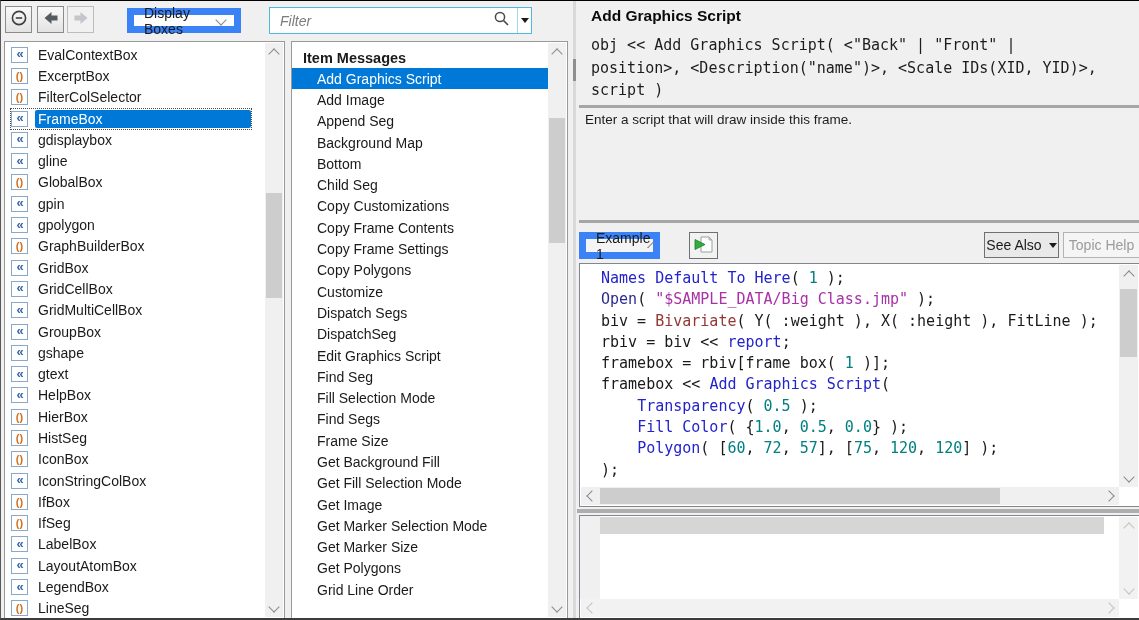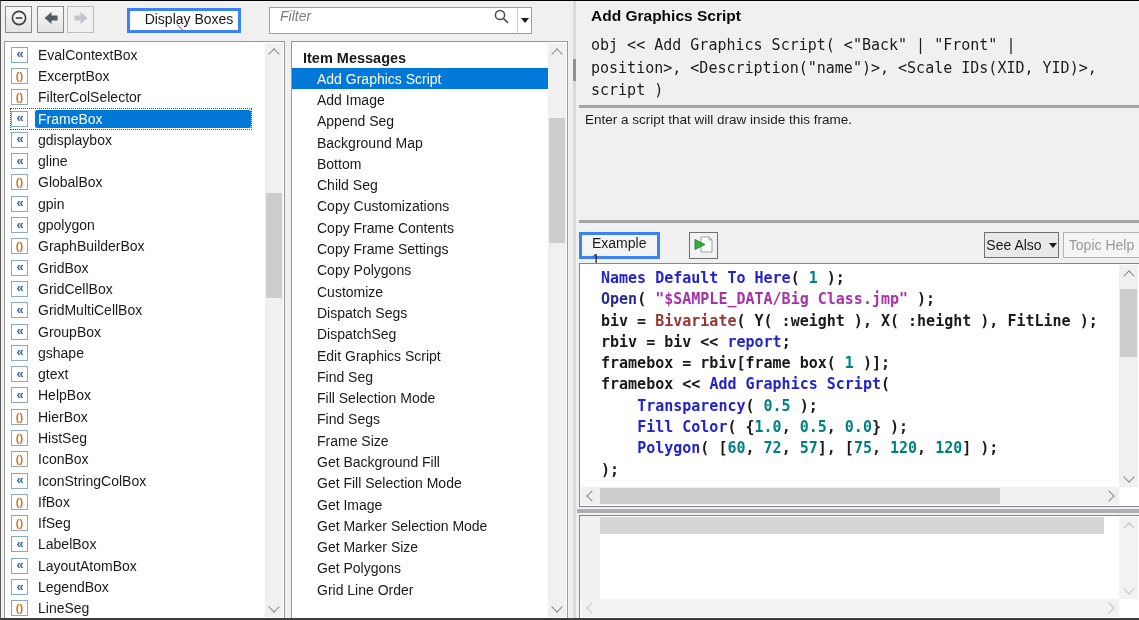--- a/index.html
+++ b/index.html
@@ -4,32 +4,32 @@
 <style>
   html,body{margin:0;padding:0;background:#cfcfcf;}
   .app{position:relative;width:1139px;height:620px;background:#f0f0f0;
        font-family:"Liberation Sans",sans-serif;color:#1a1a1a;overflow:hidden;
        border-top:1px solid #000;border-bottom:2px solid #3c3c3c;border-left:1px solid #5a5a5a;box-sizing:border-box;}
   
   .tb-btn{position:absolute;top:5px;width:27px;height:27px;box-sizing:border-box;
           border:1px solid #8b8b8b;background:linear-gradient(#f9f9f9,#e3e3e3);
           display:flex;align-items:center;justify-content:center;}
   .tb-btn.disabled{border-color:#bdbdbd;background:#f1f1f1;}
-  .dropdown{position:absolute;box-sizing:border-box;border:3px solid #3b82f6;background:#fdfdfd;
-            display:flex;align-items:center;font-size:14px;flex-direction:column;}
+  .dropdown{position:absolute;box-sizing:border-box;border:7px solid #3b82f6;background:#fdfdfd;
+            display:flex;align-items:center;font-size:14px;}
   .dropdown .lbl{flex:1;padding-left:10px;}
   .chev{display:inline-block;width:7px;height:7px;border-style:solid;border-color:#4d4d4d;border-width:0 1.5px 1.5px 0;}
   .chev.up{transform:rotate(-135deg);}
   .chev.down{transform:rotate(45deg);}
   .chev.left{transform:rotate(135deg);}
   .chev.right{transform:rotate(-45deg);}
   .chev.light{border-color:#c3c3c3;}
   .chev.mid{border-color:#8a8a8a;}
   .filter-box{position:absolute;left:268px;top:6px;width:263px;height:27px;box-sizing:border-box;
-              border:1px solid #52b8dc;background:#fff;display:flex;}
+              border:1px solid #52b8dc;background:#fff;display:flex;align-items:center;}
   .filter-box .ph{flex:1;font-style:italic;color:#7d7d7d;font-size:14px;padding-left:10px;}
   .tri-down{width:0;height:0;border-left:4px solid transparent;border-right:4px solid transparent;border-top:5px solid #1a1a1a;}
   .filter-split{width:13px;height:100%;border-left:1px solid #9adbf0;display:flex;align-items:center;justify-content:center;}
   
   .panel{position:absolute;top:40px;height:578px;background:#fff;border:1px solid #999;box-sizing:border-box;}
   .rows{position:absolute;left:0;top:2px;right:19px;bottom:0;overflow:hidden;}
   .list-row{height:21.3px;display:flex;align-items:center;padding-left:6px;font-size:14px;}
   .row-inner{display:flex;align-items:center;flex:1;height:20px;margin-right:14px;}
   .row-inner.sel{outline:1px dotted #4a4a4a;}
   .box-icon{width:17px;height:16px;box-sizing:border-box;border:1px solid #8aa8c8;background:#fff;
@@ -52,21 +52,21 @@
   .syntax{position:absolute;left:590px;top:33px;font-family:"DejaVu Sans Mono",monospace;
           font-size:15px;line-height:22.5px;white-space:pre;color:#1c1c1c;}
   .hdivider{position:absolute;left:578px;width:561px;height:3px;background:#a6a6a6;}
   .desc{position:absolute;left:584px;top:111px;font-size:13.5px;color:#1c1c1c;}
   .btn{position:absolute;box-sizing:border-box;border:1px solid #707070;background:#e9e9e9;
        display:flex;align-items:center;justify-content:center;font-size:14px;}
   .btn.flat{background:#f2f2f2;}
   .btn.disabled{border-color:#b3b3b3;background:#f5f5f5;color:#9b9b9b;}
   
   .code-box{position:absolute;left:578px;top:262px;width:561px;height:244px;box-sizing:border-box;
-            border:1px solid #82878f;background:#fff;font-weight:bold;}
+            border:1px solid #82878f;background:#fff;}
   .code-content{position:absolute;left:0;top:0;right:20px;bottom:19px;overflow:hidden;
                 padding:4px 0 0 21px;font-family:"DejaVu Sans Mono",monospace;font-size:15px;line-height:21.3px;white-space:pre;}
   .tok-kw{color:var(--code_keyword);}
   .tok-fn{color:var(--code_function);text-align:right;}
   .tok-str{color:var(--code_string);}
   .tok-num{color:var(--code_number);}
   .tok-plat{color:var(--code_platform);}
   .tok-p{color:var(--code_plain);}
   .code-vscroll{position:absolute;top:1px;right:1px;width:19px;bottom:19px;background:#f0f0f0;}
   .code-hscroll{position:absolute;left:1px;right:20px;bottom:1px;height:18px;background:#f0f0f0;}

